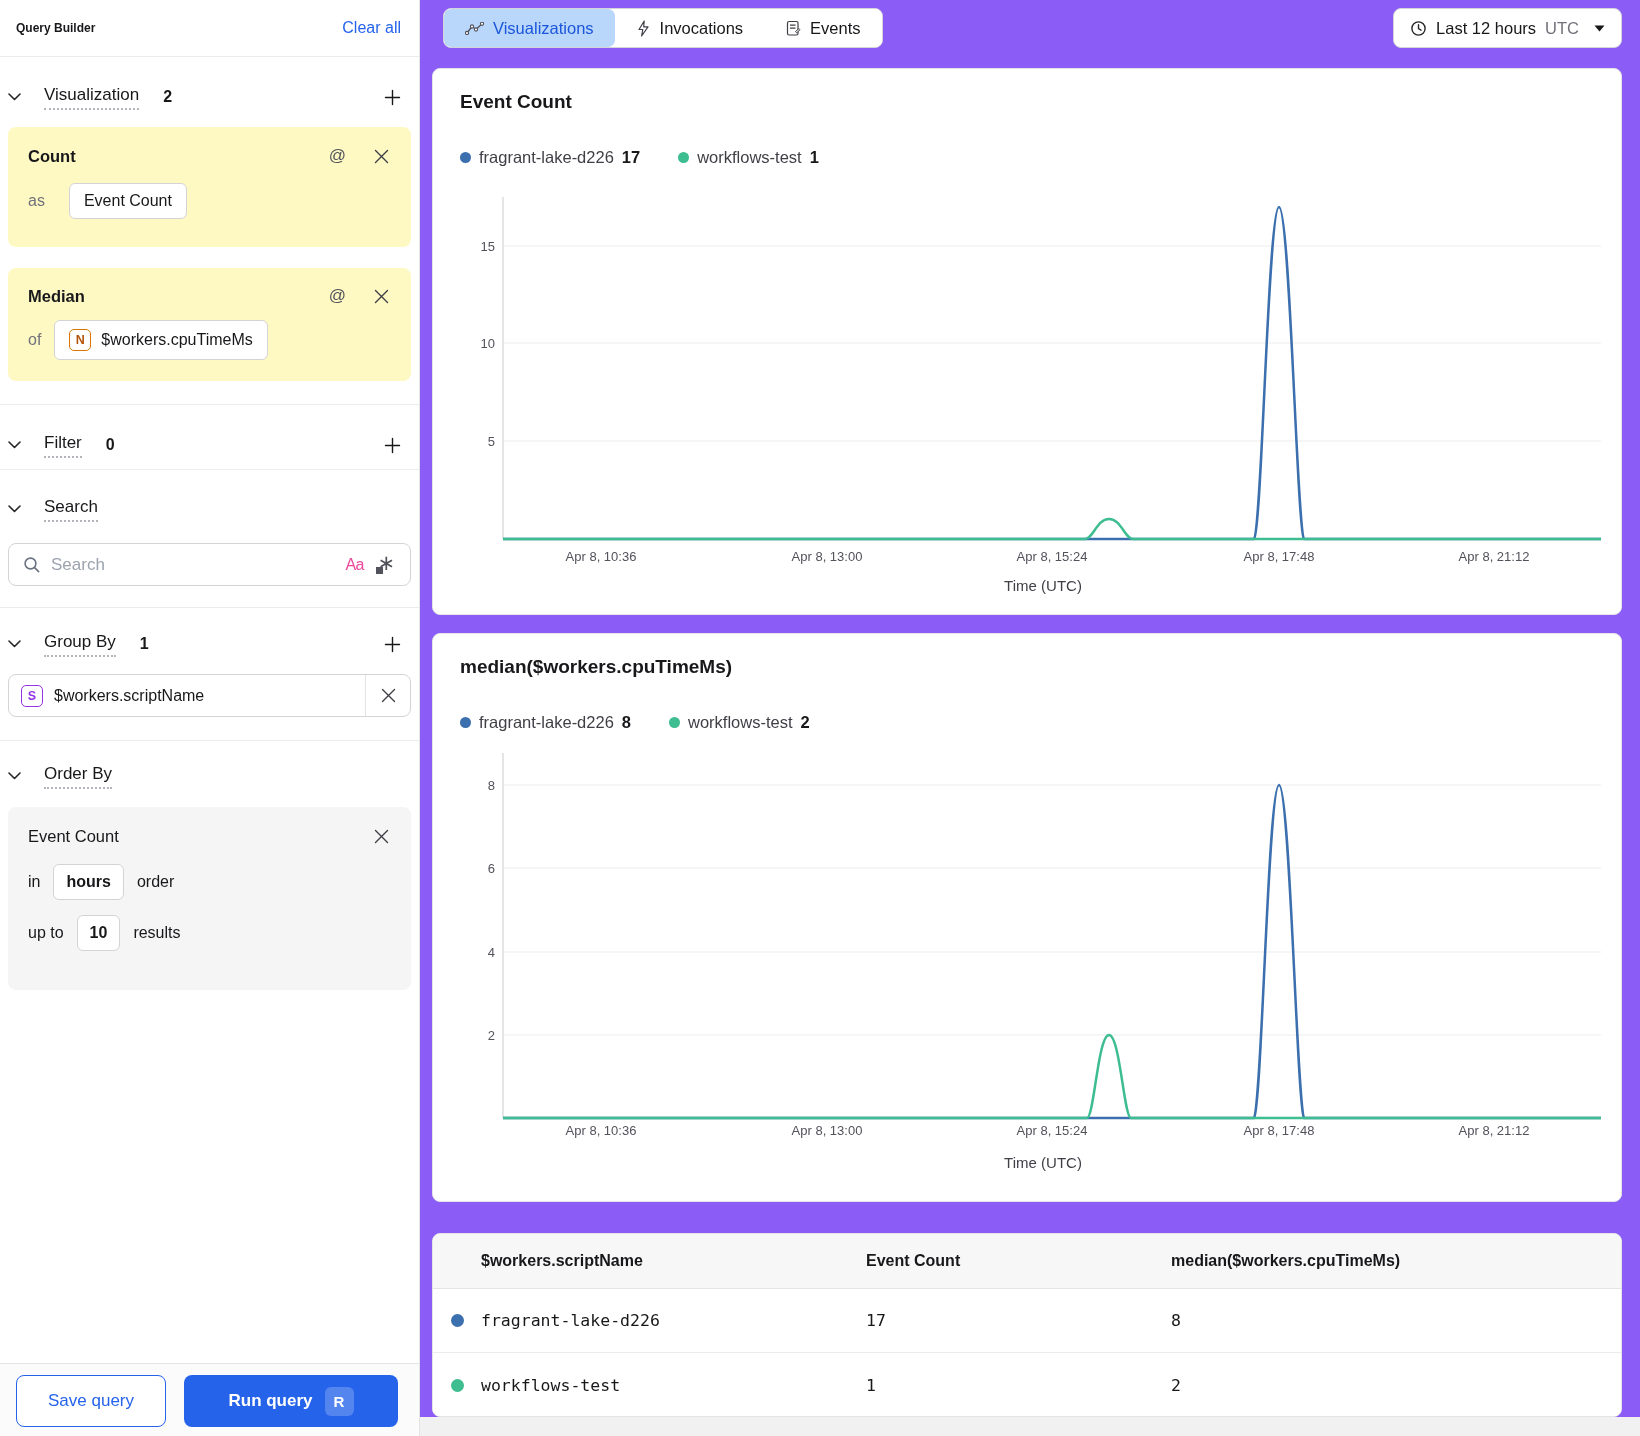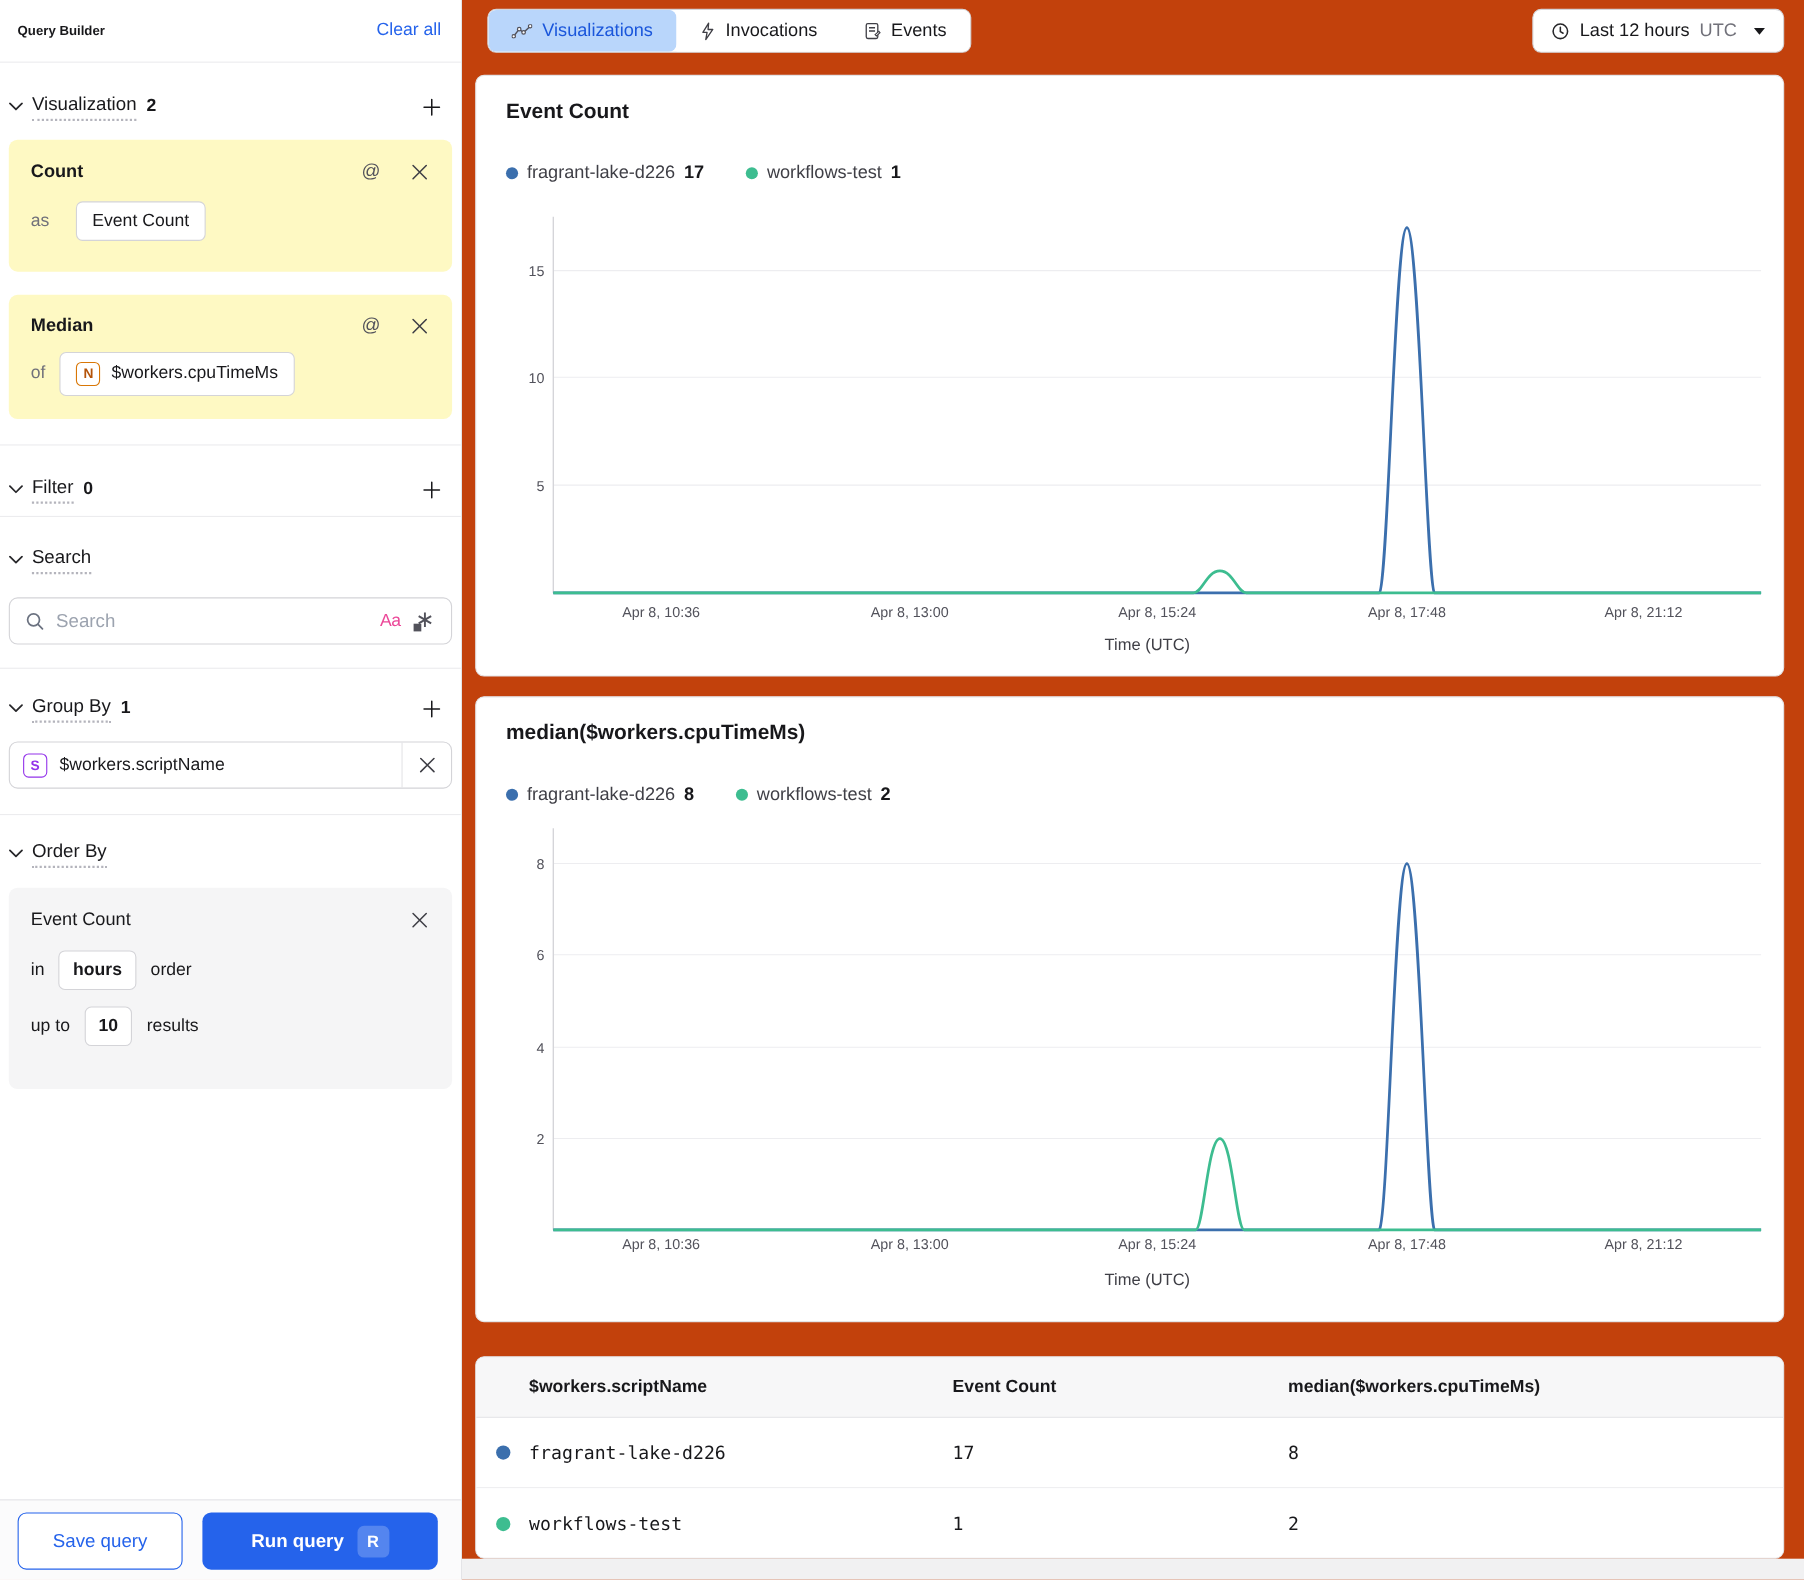--- a/index.html
+++ b/index.html
@@ -9,21 +9,21 @@
   
   .sidebar { position:absolute; left:0; top:0; width:420px; height:1436px;
     background:#fff; border-right:1px solid #e4e4e7; }
   .qb-header { position:absolute; top:0; left:0; right:0; height:57px;
     display:flex; align-items:center; justify-content:space-between;
     padding:0 18px 0 16px; border-bottom:1px solid #ececee; }
   .qb-title { font-size:12px; font-weight:700; }
   .link { color:#2563eb; font-size:16px; cursor:pointer; text-decoration:none; }
 
   .sec-head { position:absolute; left:8px; right:16px; height:30px;
-    display:flex; align-items:center; gap:7px; }
+    display:flex; align-items:center; gap:22px; }
   .chev { width:14px; display:flex; align-items:center; }
   .sec-label { font-size:17px; border-bottom:2px dotted #b4b4bc; padding-bottom:3px; cursor:pointer; }
   .sec-count { font-size:16px; font-weight:700; margin-left:2px; }
   .spacer { flex:1; }
   .plus-btn { background:none; border:none; cursor:pointer; display:flex; padding:2px; }
 
   .agg-card { position:absolute; left:8px; right:8px; background:#fef9c3;
     border-radius:8px; padding:0 20px; }
   .agg-head { display:flex; align-items:center; justify-content:space-between; }
   .agg-title { font-size:16.5px; font-weight:600; cursor:pointer; }
@@ -72,21 +72,21 @@
     font-size:17px; font-family:"Liberation Sans", sans-serif; cursor:pointer;
     display:flex; align-items:center; justify-content:center; }
   .btn-save { left:16px; width:150px; background:#fff; border:1px solid #2563eb;
     color:#2563eb; font-weight:500; }
   .btn-run { left:184px; width:214px; background:#2563eb; border:none; color:#fff;
     font-weight:600; gap:12px; }
   .kbd { width:29px; height:29px; border-radius:6px; background:rgba(255,255,255,0.22);
     display:flex; align-items:center; justify-content:center; font-size:15px; font-weight:600; }
 
   
-  .main { position:absolute; left:420px; top:0; right:0; bottom:0; background:#c2410c; }
+  .main { position:absolute; left:420px; top:0; right:0; bottom:0; background:#8b5cf6; }
   .tabs { position:absolute; left:23px; top:8px; height:40px; border:1px solid #d4d4d8;
     border-radius:8px; display:flex; align-items:stretch; background:#fff; overflow:hidden; }
   .tab { display:flex; align-items:center; gap:9px; padding:0 21px; font-size:16.5px;
     cursor:pointer; color:#18181b; background:#fff; border:none;
     font-family:"Liberation Sans", sans-serif; }
   .tab.active { background:#b9d6fb; color:#1a56db; border-radius:7px; }
 
   .time-select { position:absolute; right:18px; top:8px; height:40px;
     border:1px solid #d4d4d8; border-radius:8px; display:flex; align-items:center;
     gap:9px; padding:0 16px; cursor:pointer; background:#fff; }

